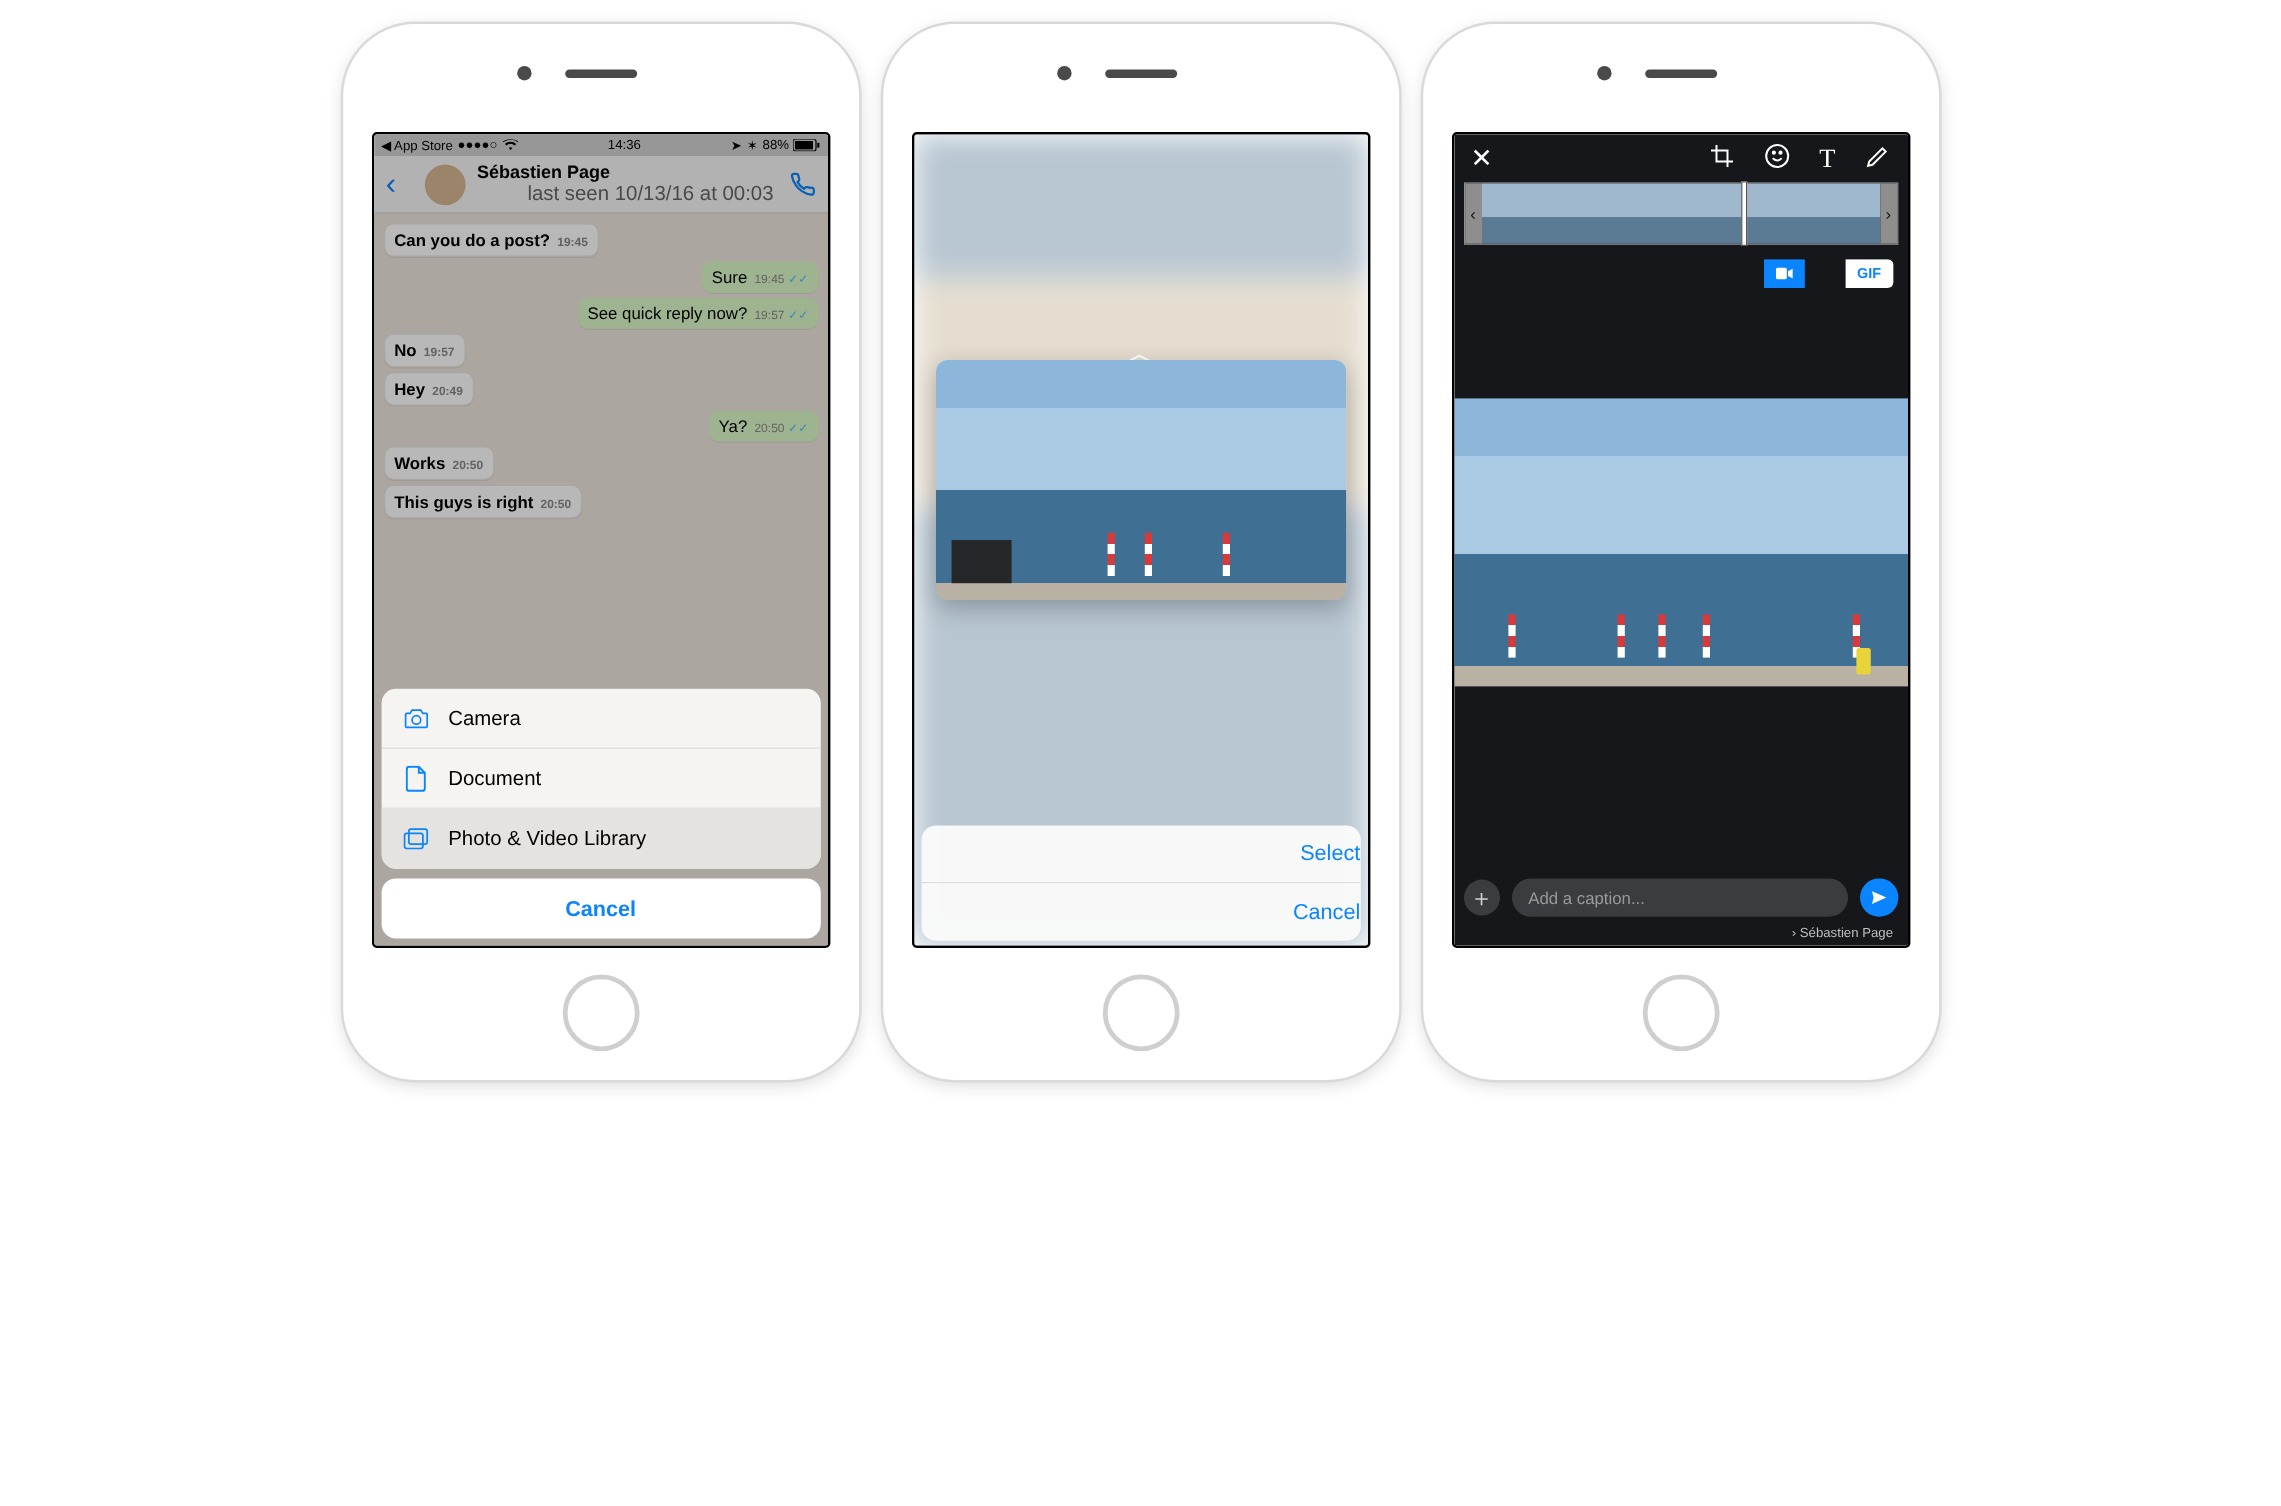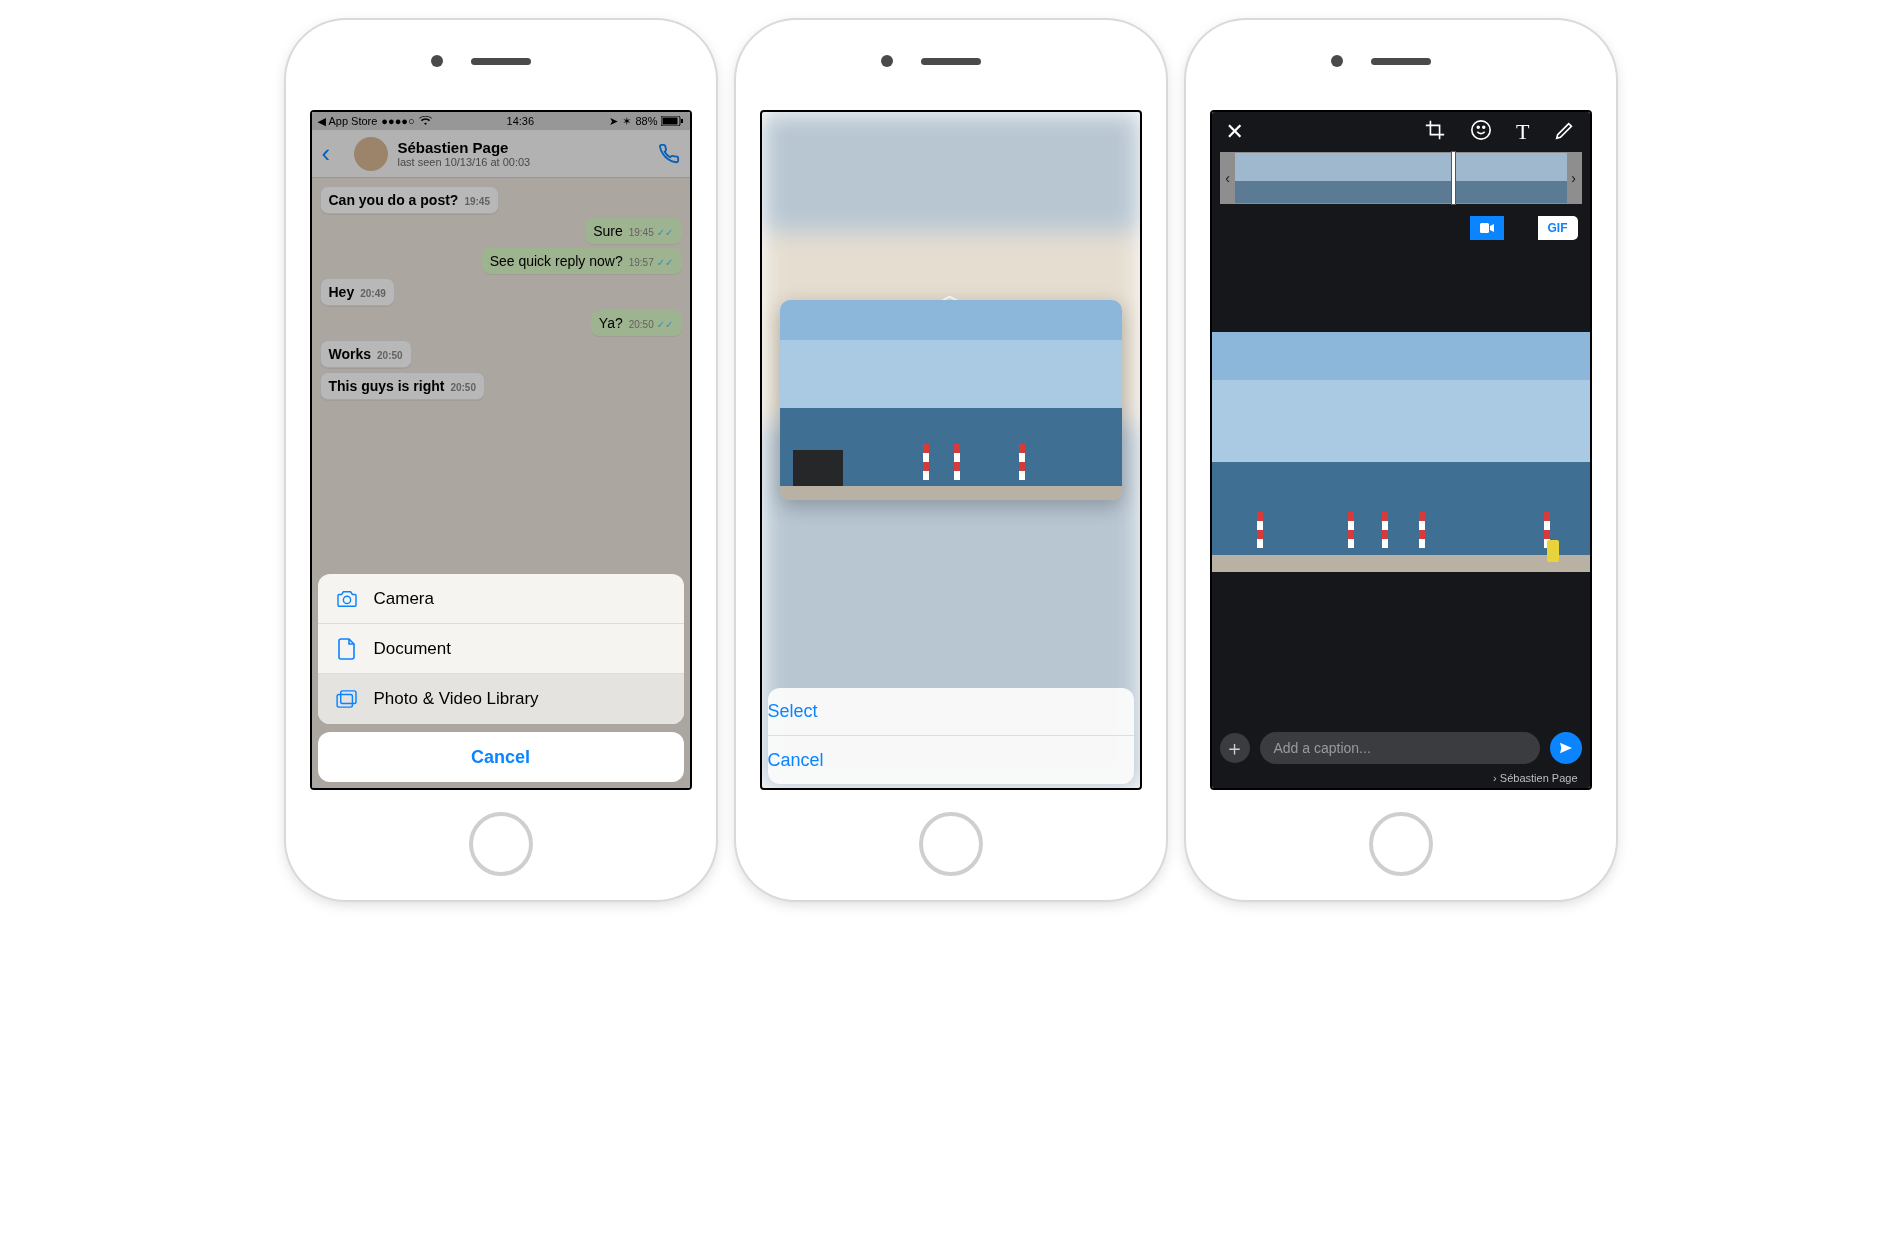--- a/index.html
+++ b/index.html
@@ -28,21 +28,21 @@
 .dimmed .statusbar{filter:brightness(.85);}
 
 
 .s1-bg { position:absolute; inset:0; background:#efe7de; }
 .s1-header{
   height:48px; background:#f7f7f7; display:flex; align-items:center;
   gap:10px; padding:0 10px; border-bottom:1px solid #d0d0d0;
 }
 .s1-avatar{width:34px;height:34px;border-radius:50%;background:#d8b895;}
 .s1-name-wrap{flex:1;} .s1-name{font-size:15px;font-weight:600;}
-.s1-sub{font-size:11px;color:#666;}
+.s1-sub{font-size:17px;color:#666;margin-left:42px;}
 .s1-back{font-size:26px;color:#0a84ff;width:22px;}
 .s1-phoneicon{color:#0a84ff;}
 .s1-chat{padding:8px 8px 160px;display:flex;flex-direction:column;gap:4px;font-size:14px;}
 .bubble{max-width:68%;padding:5px 8px;border-radius:8px;position:relative;
         box-shadow:0 1px 0 rgba(0,0,0,.06);}
 .bubble .bt{font-size:10px;color:#888;margin-left:6px;}
 .bubble.in{background:#fff;border:1px solid #e6e6e6;align-self:flex-start;font-weight:bold;}
 .bubble.out{background:#dcf8c6;align-self:flex-end;}
 .ticks{color:#4fc3f7;margin-left:3px;font-size:10px;}
 .chatline{display:flex;align-items:flex-end;}
@@ -87,21 +87,21 @@
   position:relative;
 }
 .seascape .barge{position:absolute;bottom:7%;left:4%;width:50px;height:36px;background:#262728;}
 .seascape .pylon{position:absolute;bottom:10%;width:6px;height:36px;
   background:linear-gradient(#d63a3a 0 25%,#fff 25% 50%,#d63a3a 50% 75%,#fff 75% 100%);}
 .seascape .p1{left:70%}.seascape .p2{left:51%}.seascape .p3{left:42%}
 .s2-sheet{
   position:absolute;bottom:4px;left:6px;right:6px;
   background:rgba(250,250,250,.97);border-radius:12px;overflow:hidden;
 }
-.s2-btn{height:48px;display:flex;align-items:center;justify-content:flex-start;
+.s2-btn{height:48px;display:flex;align-items:center;justify-content:flex-end;
   font-size:18px;color:#0a84ff;border-bottom:1px solid #dedede;}
 .s2-btn:last-child{border-bottom:none;}
 
 
 .s3-bg{position:absolute;inset:0;background:#15171a;color:#fff;}
 .s3-top{height:40px;display:flex;align-items:center;justify-content:space-between;
   padding:0 14px;}
 .s3-icons{display:flex;gap:24px;font-size:20px;}
 .s3-close{font-size:22px;}
 .s3-strip{height:52px;margin:0 8px;border:1px solid #8e8e8e;
@@ -189,20 +189,23 @@
         <div class="chatline">
             <div class="bubble in"><span>Can you do a post?</span><span class="bt">19:45</span></div>
           </div>
         <div class="chatline right">
             <div class="bubble out"><span>Sure</span><span class="bt">19:45</span><span class="ticks">✓✓</span></div>
           </div>
         <div class="chatline right">
             <div class="bubble out"><span>See quick reply now?</span><span class="bt">19:57</span><span class="ticks">✓✓</span></div>
           </div>
         <div class="chatline">
+            <div class="bubble in"><span>No</span><span class="bt">19:57</span></div>
+          </div>
+        <div class="chatline">
             <div class="bubble in"><span>Hey</span><span class="bt">20:49</span></div>
           </div>
         <div class="chatline right">
             <div class="bubble out"><span>Ya?</span><span class="bt">20:50</span><span class="ticks">✓✓</span></div>
           </div>
         <div class="chatline">
             <div class="bubble in"><span>Works</span><span class="bt">20:50</span></div>
           </div>
         <div class="chatline">
             <div class="bubble in"><span>This guys is right</span><span class="bt">20:50</span></div>

